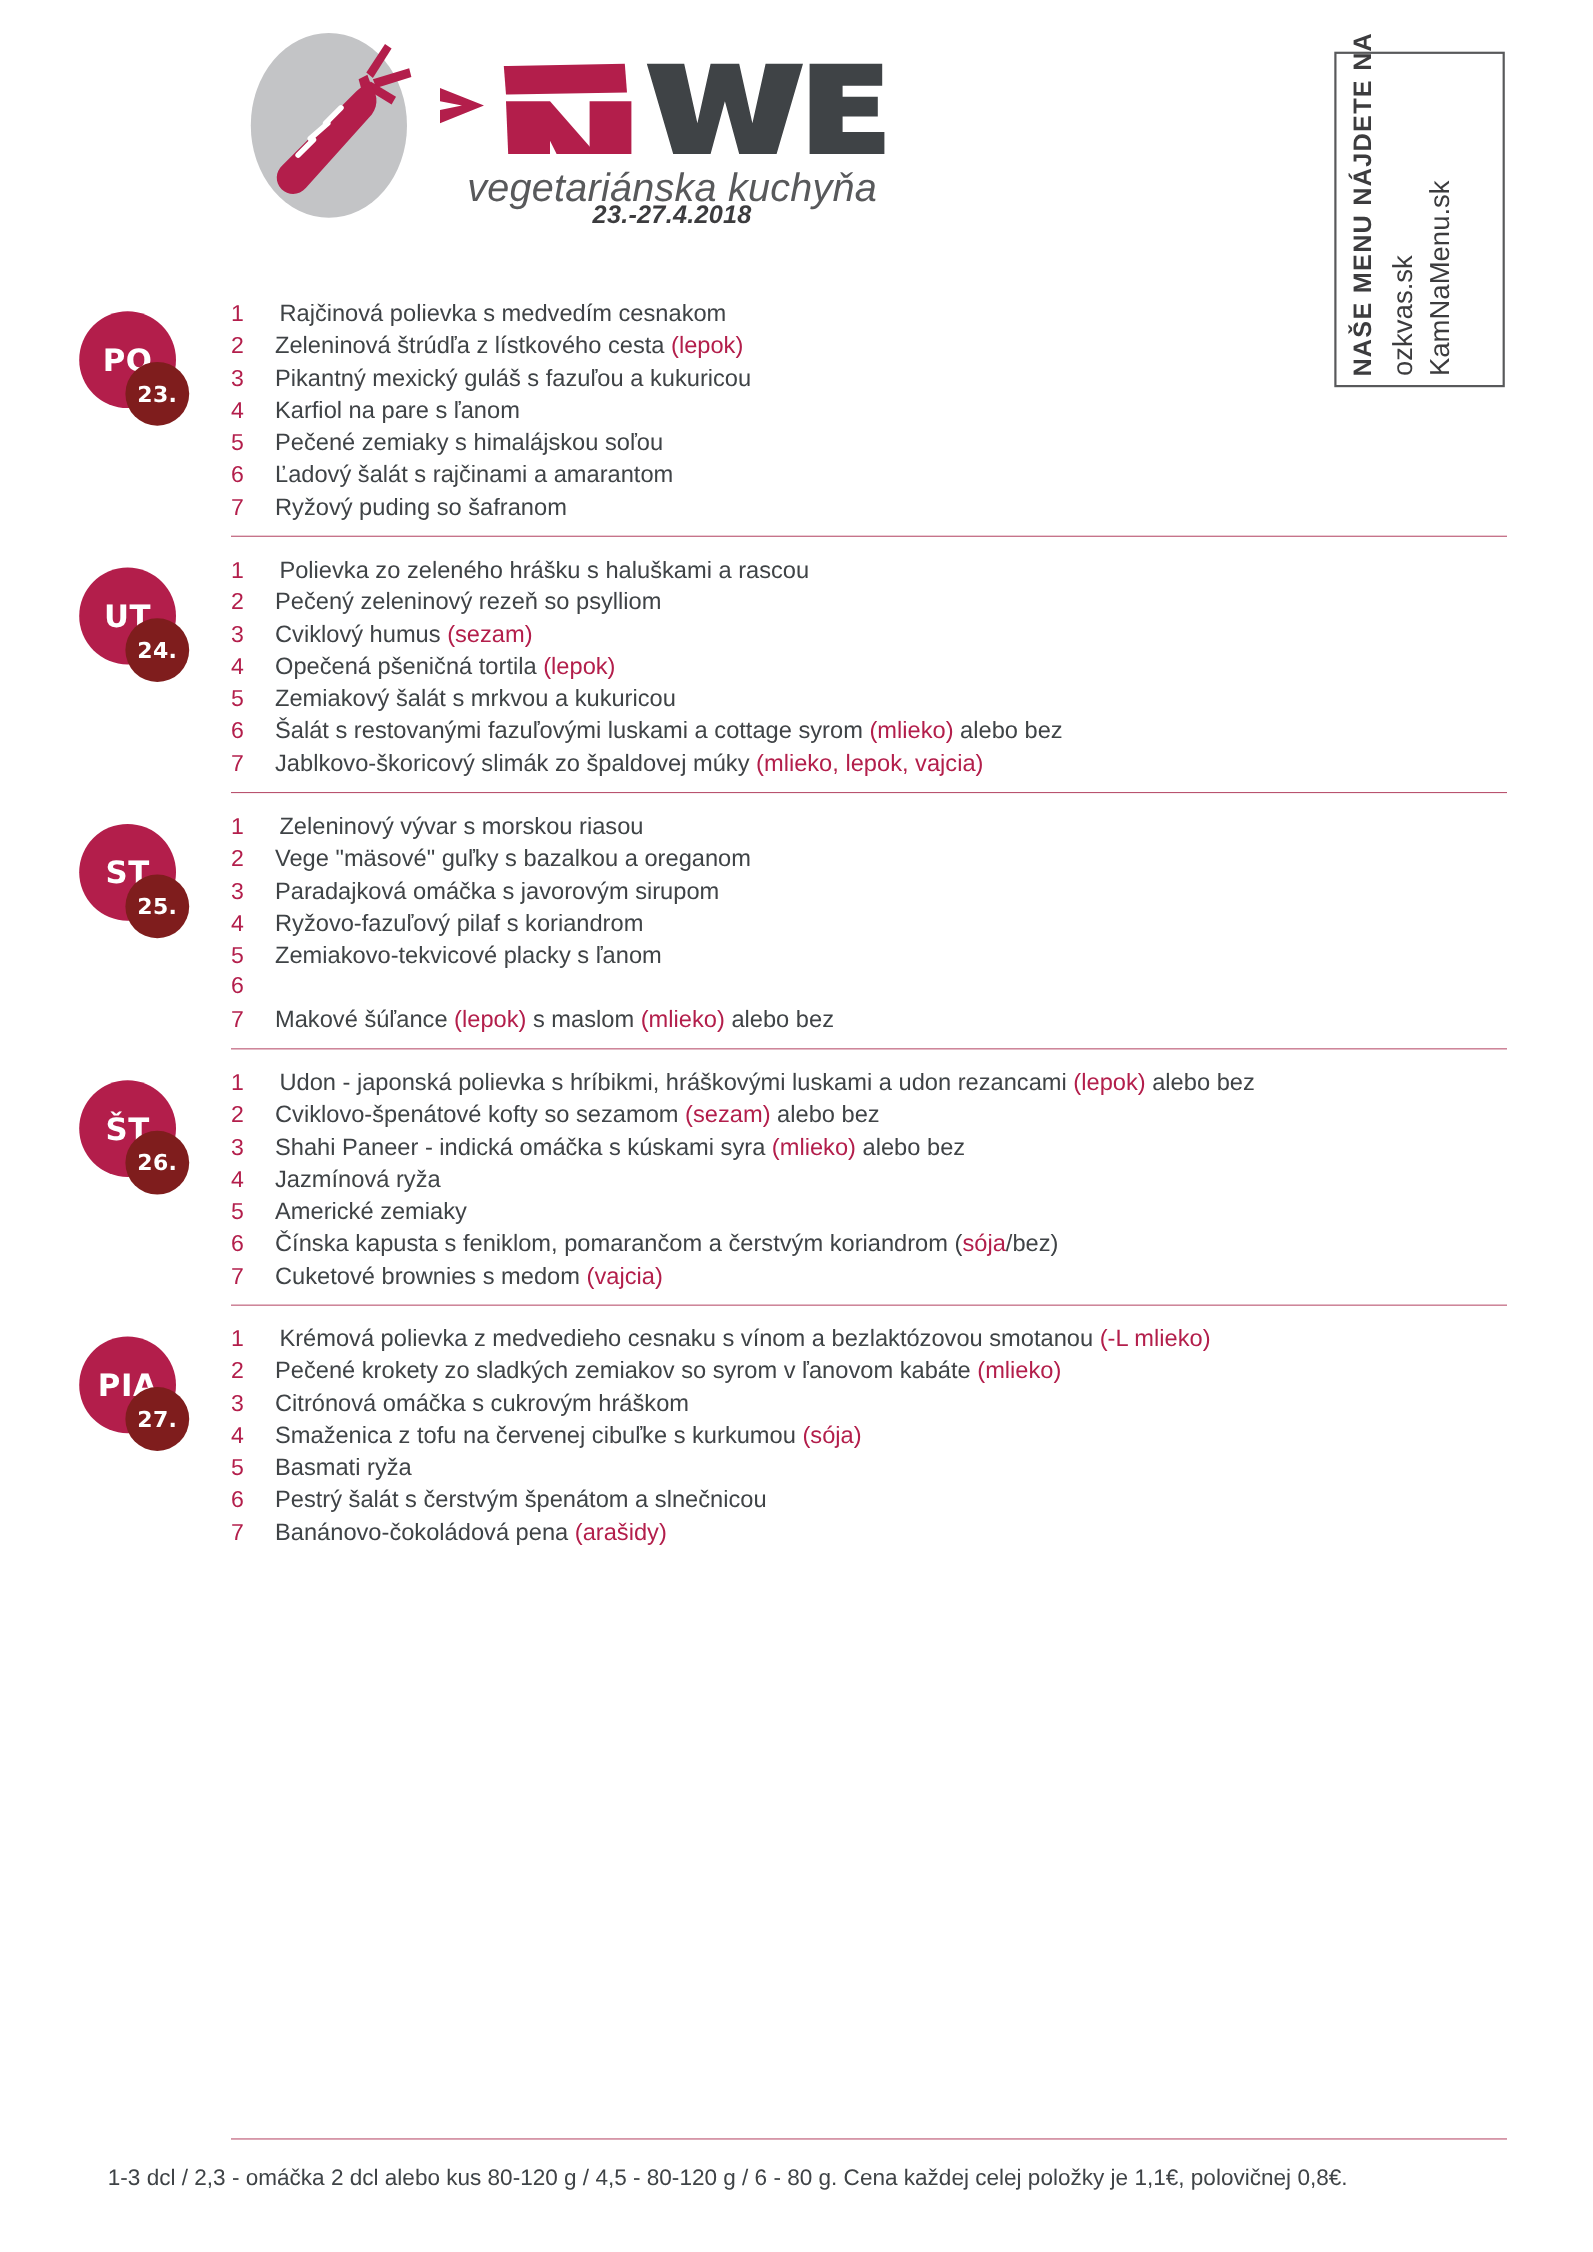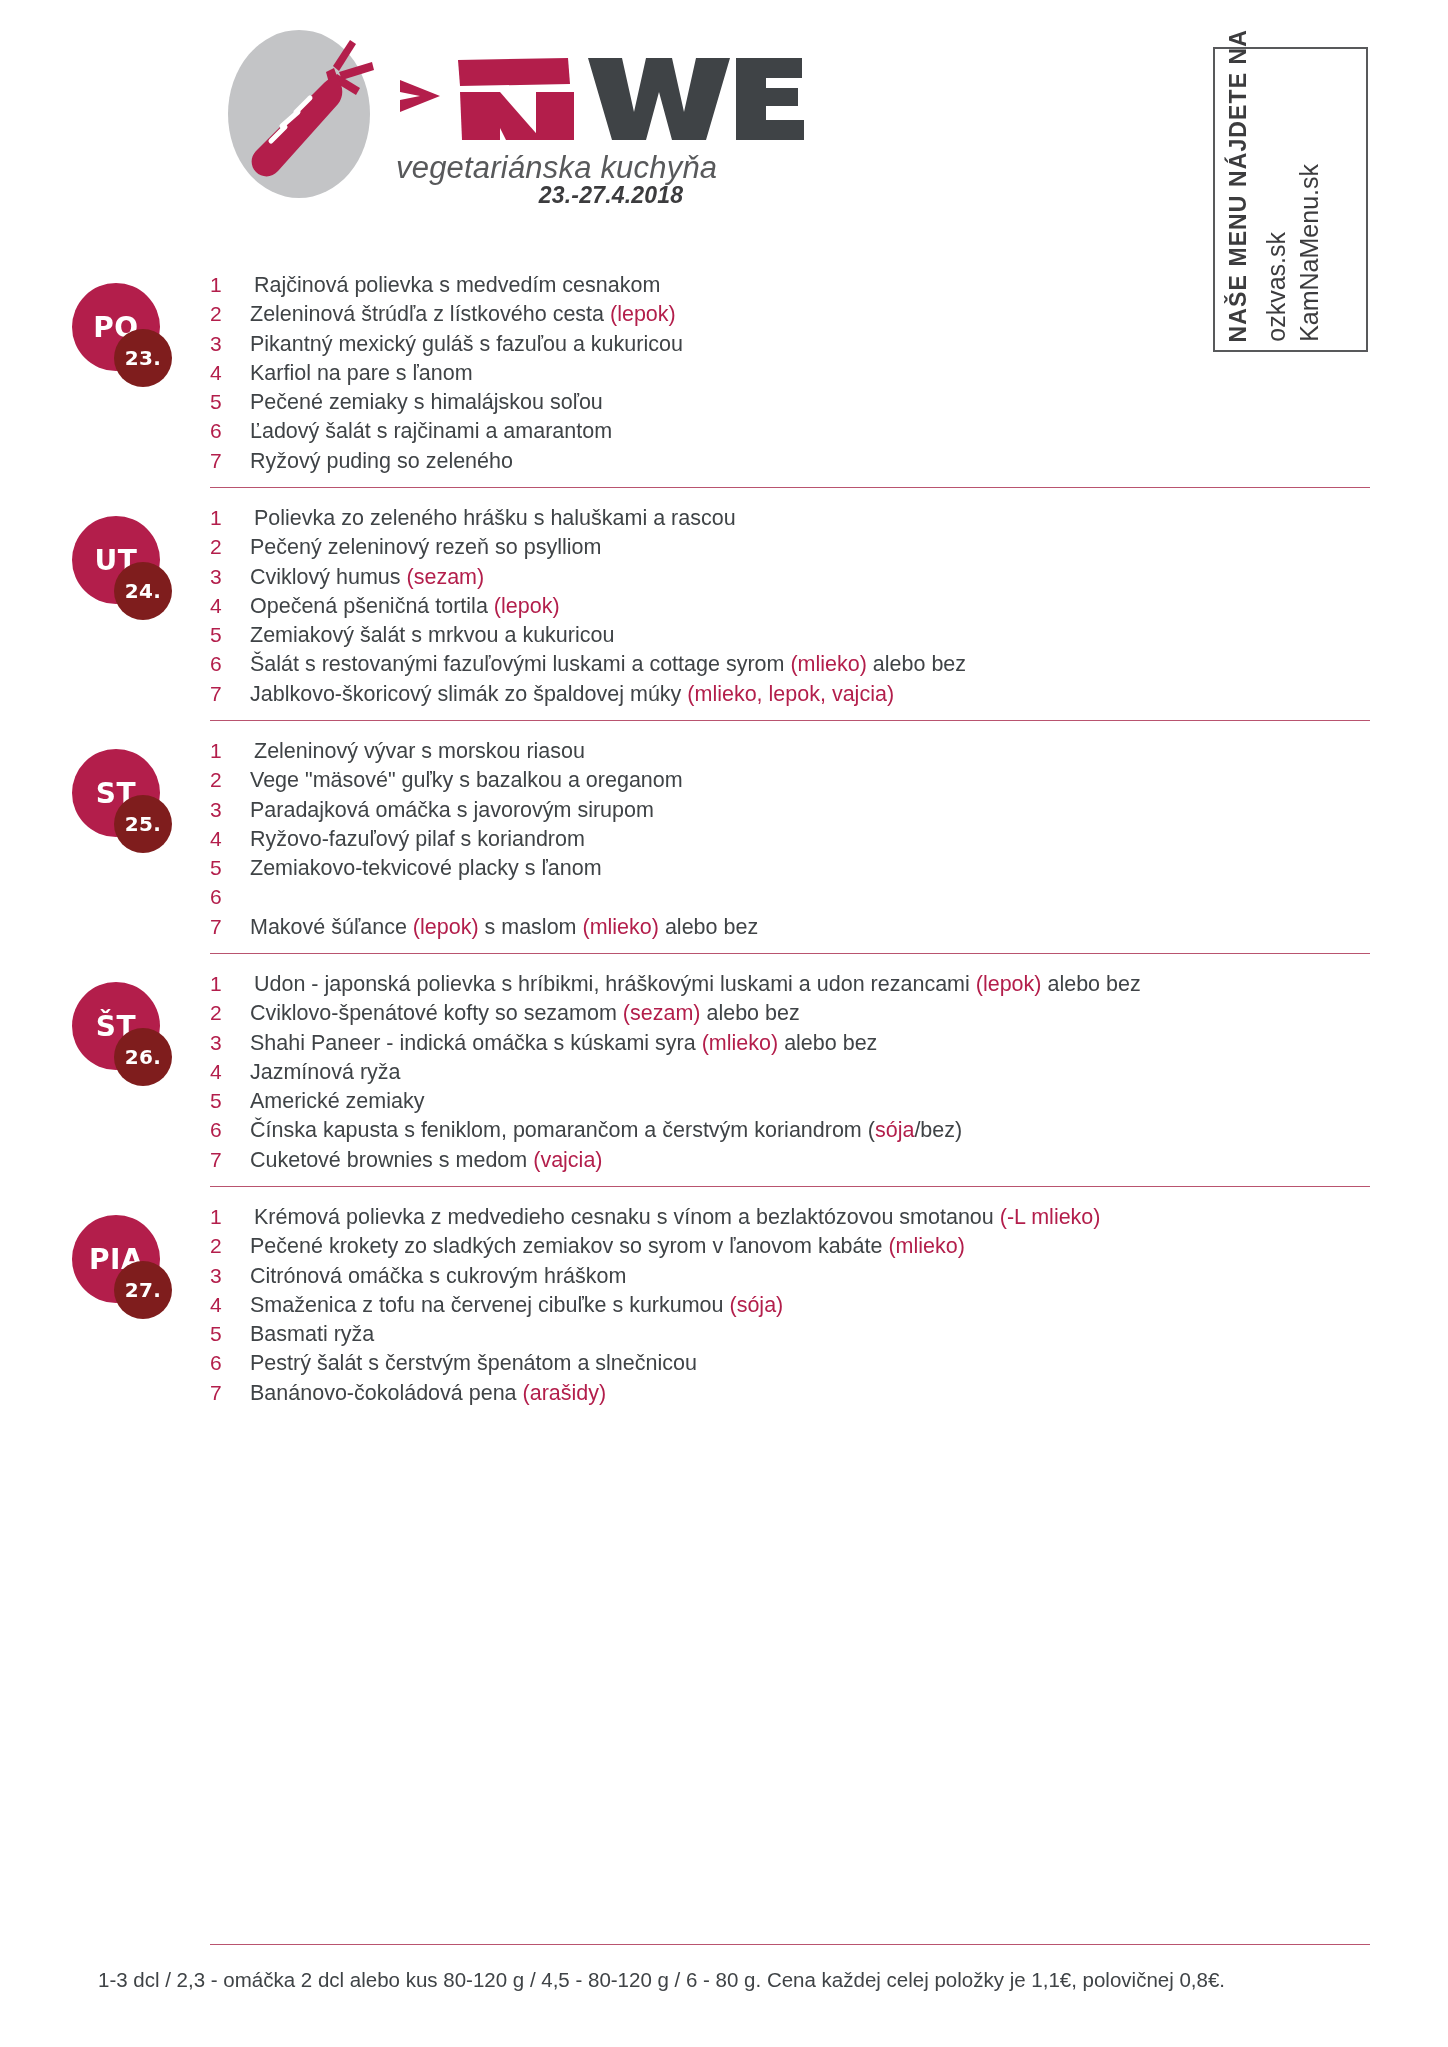--- a/index.html
+++ b/index.html
@@ -52,22 +52,22 @@
     width: 430px;
     height: 112px;
   }
   .wm-svg { width: 430px; height: 112px; display: block; }
 
   .subtitle {
     position: absolute;
     left: 168px;
     top: 128px;
     width: 430px;
-    text-align: left;
-    font-size: 31px;
+    text-align: center;
+    font-size: 36px;
     font-style: italic;
     color: #58595b;
     letter-spacing: .2px;
     white-space: nowrap;
   }
   .datetext {
     position: absolute;
     left: 168px;
     top: 160px;
     width: 430px;
@@ -323,21 +323,21 @@
           <div class="item">
             <div class="item-num">5</div>
             <div class="item-text"><span>Pečené zemiaky s himalájskou soľou</span></div>
           </div>
           <div class="item">
             <div class="item-num">6</div>
             <div class="item-text"><span>Ľadový šalát s rajčinami a amarantom</span></div>
           </div>
           <div class="item">
             <div class="item-num">7</div>
-            <div class="item-text"><span>Ryžový puding so zeleného</span></div>
+            <div class="item-text"><span>Ryžový puding so šafranom</span></div>
           </div>
         </div>
       </div>
     </div>
     <div class="divider"></div>
     <div class="day">
       <div class="day-inner">
         <div class="badge">
           <div class="badge-main">
             <span>UT</span>

